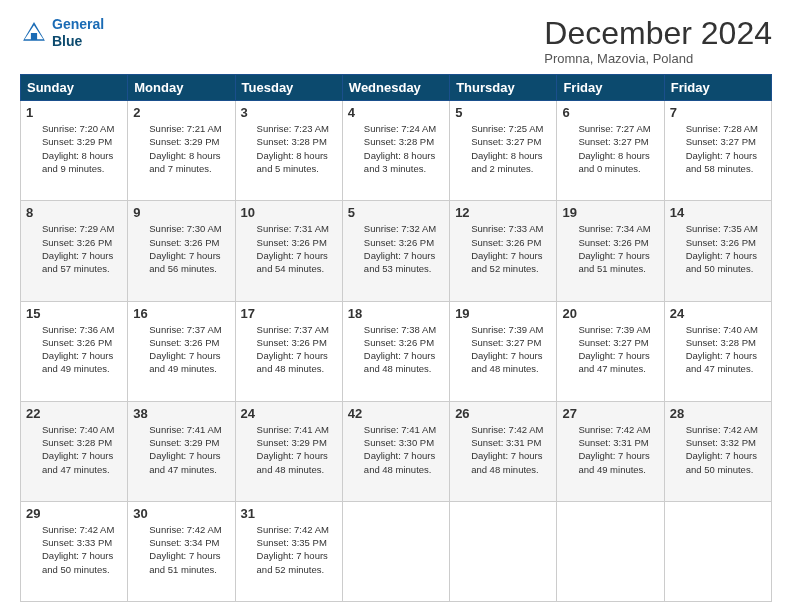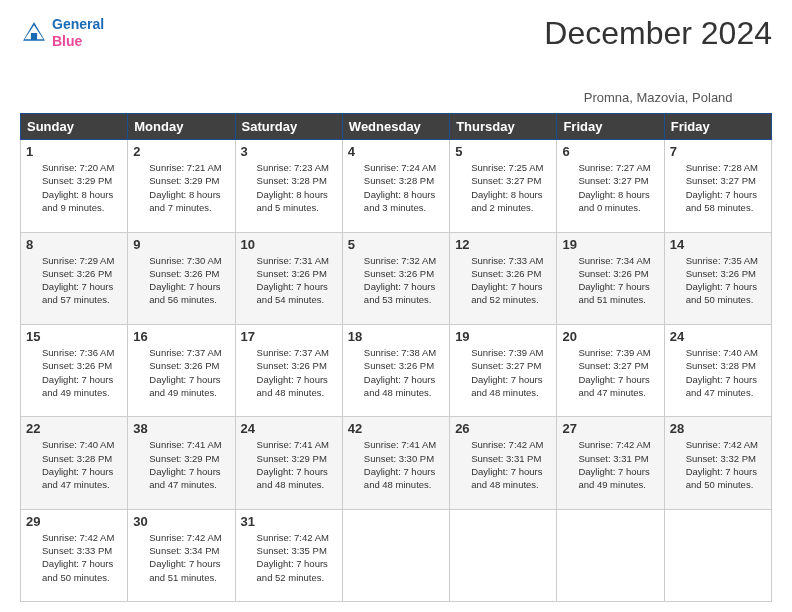--- a/index.html
+++ b/index.html
@@ -35,42 +35,41 @@
       line-height: 1.2;
     }
     .logo-text span {
       color: #1a6bb5;
     }
     .logo-icon {
       width: 28px;
       height: 28px;
     }
     .title-block {
-      text-align: center;
+      text-align: left;
     }
     .main-title {
       font-size: 32px;
       font-weight: normal;
       color: #333;
       line-height: 1.1;
     }
     .subtitle {
       font-size: 13px;
       color: #555;
-      margin-top: 39px;
     }
     .calendar {
       flex: 1;
       border: 1px solid #ccc;
       border-collapse: collapse;
       width: 100%;
       table-layout: fixed;
     }
     .calendar th {
-      background-color: #404040;
+      background-color: #0c4a6e;
       color: #fff;
       text-align: left;
       padding: 5px 6px;
       font-size: 13px;
       font-weight: bold;
       border: 1px solid #1a4f8c;
     }
     .calendar td {
       border: 1px solid #ccc;
       vertical-align: top;
@@ -105,35 +104,35 @@
 
 <div class="page">
   <div class="header">
     <div class="logo">
       <svg class="logo-icon" viewBox="0 0 36 36">
         <polygon points="18,4 32,28 4,28" fill="#1a6bb5"></polygon>
         <polygon points="18,8 30,26 22,26 22,18 14,18 14,26 6,26" fill="white"></polygon>
       </svg>
       <div class="logo-text">
         <span>General</span><br>
-        <span style="color:#ec4899">Blue</span>
+        <span style="color:#0c4a6e">Blue</span>
       </div>
     </div>
     <div class="title-block">
       <div class="main-title">December 2024</div>
       <div class="subtitle">Promna, Mazovia, Poland</div>
     </div>
   </div>
 
   <table class="calendar">
     <thead>
       <tr>
         <th>Sunday</th>
         <th>Monday</th>
-        <th>Saturday</th>
+        <th>Tuesday</th>
         <th>Wednesday</th>
         <th>Thursday</th>
         <th>Friday</th>
         <th>Friday</th>
       </tr>
     </thead>
     <tbody id="calendar-body">
     <tr>
           <td>
         <span class="day-num">1</span>

